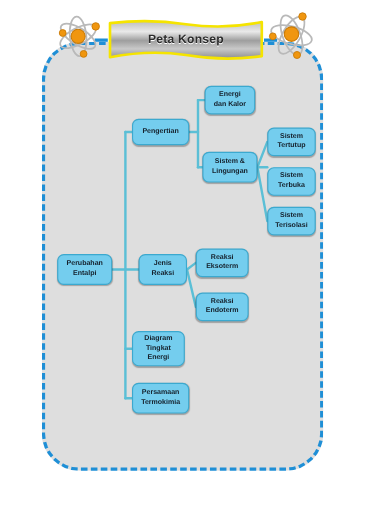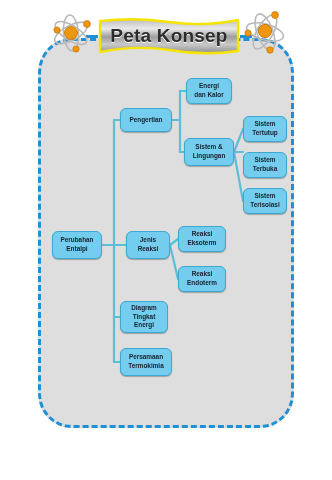--- a/index.html
+++ b/index.html
@@ -29,21 +29,21 @@
     position:absolute;
     left:96px; top:14px;
     width:146px; height:44px;
     z-index:6;
   }
   .banner-wrap svg{display:block;}
   .banner-title{
     position:absolute;
     left:0; top:0; width:146px; height:44px;
     display:flex;align-items:center;justify-content:center;
-    font-size:19px;font-weight:bold;color:#2b2b2b;
+    font-size:11px;font-weight:bold;color:#2b2b2b;
     letter-spacing:.2px;
     text-shadow:0 1px 0 #ffffff;
     pointer-events:none;
   }
 
   .atom{position:absolute;z-index:7;}
   .atom.left{left:46px;top:8px;}
   .atom.right{left:238px;top:4px;}
 
   

